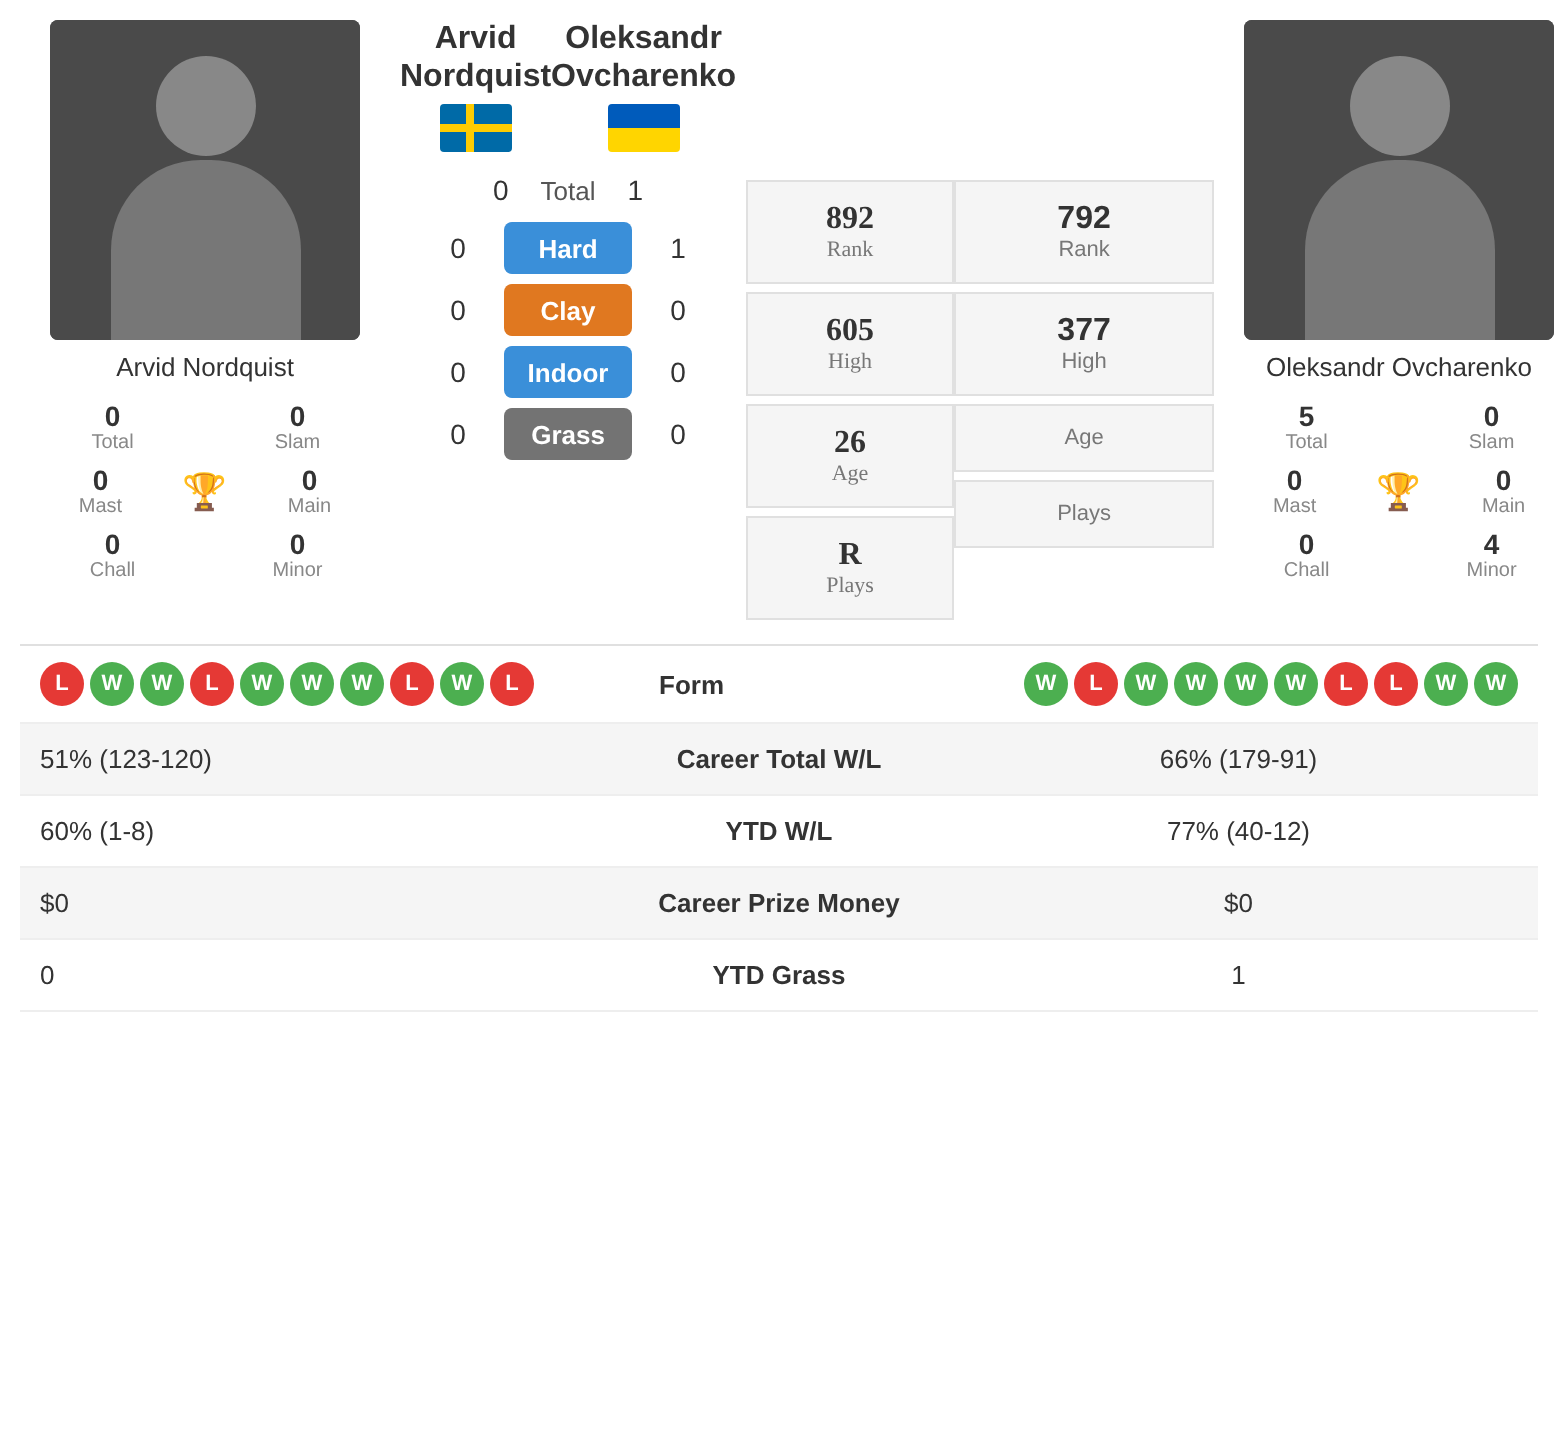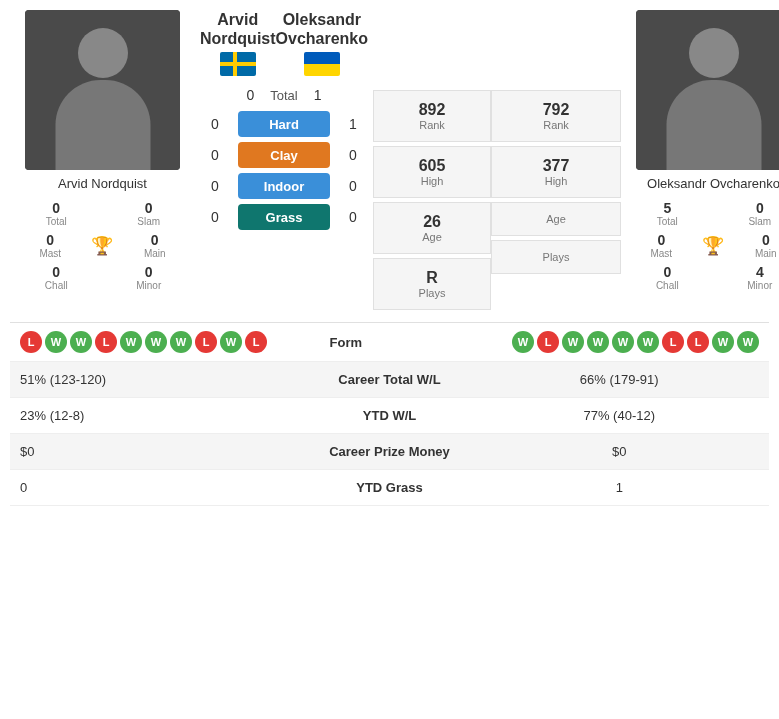--- a/index.html
+++ b/index.html
@@ -3,25 +3,25 @@
   <meta charset="utf-8">
   <style>
     * { box-sizing: border-box; margin: 0; padding: 0; }
     body { font-family: 'Arial', sans-serif; background: #fff; width: 779px; min-height: 719px; font-size: 13px; color: #333; }
 
     .main-container { padding: 10px; }
     .ukraine-flag { display: inline-block; width: 36px; height: 24px; background: linear-gradient(to bottom, #005BBB 50%, #FFD500 50%); border-radius: 2px; vertical-align: middle; }
     .sweden-flag { display: inline-block; width: 36px; height: 24px; position: relative; background: #006AA7; border-radius: 2px; overflow: hidden; }
     .sweden-flag::before { content: ''; position: absolute; top: 50%; left: 0; right: 0; height: 4px; background: #FECC02; transform: translateY(-50%); }
     .sweden-flag::after { content: ''; position: absolute; top: 0; bottom: 0; left: 38%; width: 4px; background: #FECC02; }
-    .surface-btn { width: 92px; height: 26px; border-radius: 4px; display: flex; align-items: center; justify-content: center; color: #fff; font-size: 13px; font-weight: 600; }
+    .surface-btn { width: 64px; height: 26px; border-radius: 4px; display: flex; align-items: center; justify-content: center; color: #fff; font-size: 13px; font-weight: 600; }
     .surface-hard { background: #3a8fd9; }
     .surface-clay { background: #e07820; }
     .surface-indoor { background: #3a8fd9; text-align: center; }
-    .surface-grass { background: #0f766e; }
+    .surface-grass { background: #737373; }
 
     
     .left-stat-box { background: #f5f5f5; border: 1px solid #e0e0e0; text-align: center; padding: 10px 0; margin-bottom: 2px; }
     .left-stat-box-val { font-size: 16px; font-weight: 700; }
     .left-stat-box-label { font-size: 11px; color: #777; }
 
     
     .bottom-section { margin-top: 10px; border-top: 1px solid #e0e0e0; }
     .form-row { display: flex; align-items: center; padding: 8px 10px; border-bottom: 1px solid #eee; }
     .form-left { flex: 1; display: flex; gap: 3px; flex-wrap: nowrap; }
@@ -140,21 +140,21 @@
         <div style="display:flex; align-items:center; gap:14px;">
           <span style="font-size:14px; font-weight:500; width:18px; text-align:center;">0</span>
           <div class="surface-btn surface-grass">
               <span>Grass</span>
             </div>
           <span style="font-size:14px; font-weight:500; width:18px; text-align:center;">0</span>
         </div>
       </div>
     </div>
 
-    <div style="width:118px; flex-shrink:0; display:flex; flex-direction:column; gap:2px; padding-top:80px;">
+    <div style="width:104px; flex-shrink:0; display:flex; flex-direction:column; gap:2px; padding-top:80px;font-family:Liberation Serif, serif;">
       <div class="left-stat-box">
         <div class="left-stat-box-val">892</div>
         <div class="left-stat-box-label">Rank</div>
       </div>
       <div class="left-stat-box">
         <div class="left-stat-box-val">605</div>
         <div class="left-stat-box-label">High</div>
       </div>
       <div class="left-stat-box">
         <div class="left-stat-box-val">26</div>
@@ -256,21 +256,21 @@
         <div class="form-badge badge-w">W</div>
       </div>
     </div>
 
     <div class="stat-row" style="background:#f5f5f5;">
       <div class="stat-row-left">51% (123-120)</div>
       <div class="stat-row-center">Career Total W/L</div>
       <div class="stat-row-right">66% (179-91)</div>
     </div>
     <div class="stat-row" style="background:#fff;">
-      <div class="stat-row-left">23% (12-8)</div>
+      <div class="stat-row-left">60% (1-8)</div>
       <div class="stat-row-center">YTD W/L</div>
       <div class="stat-row-right">77% (40-12)</div>
     </div>
     <div class="stat-row" style="background:#f5f5f5;">
       <div class="stat-row-left">$0</div>
       <div class="stat-row-center"><strong>Career Prize Money</strong></div>
       <div class="stat-row-right">$0</div>
     </div>
     <div class="stat-row" style="background:#fff;">
       <div class="stat-row-left">0</div>

